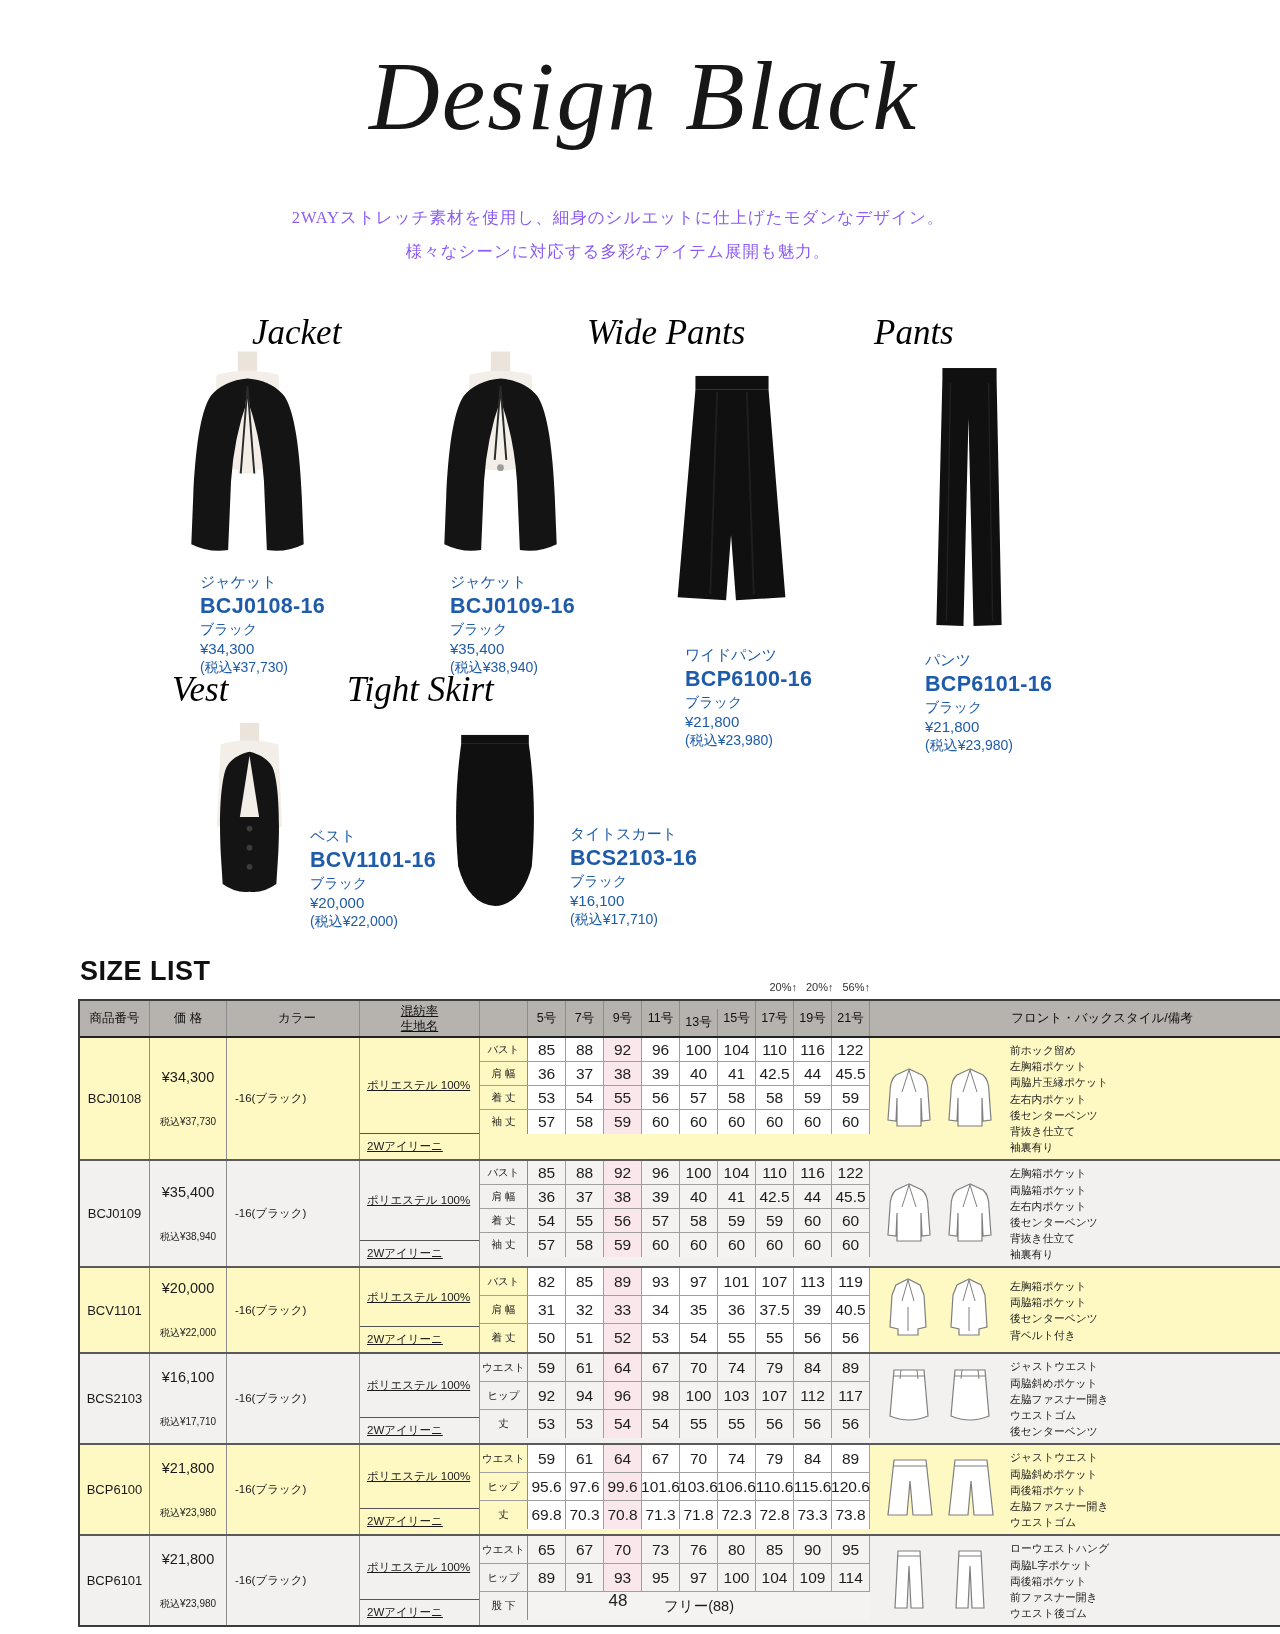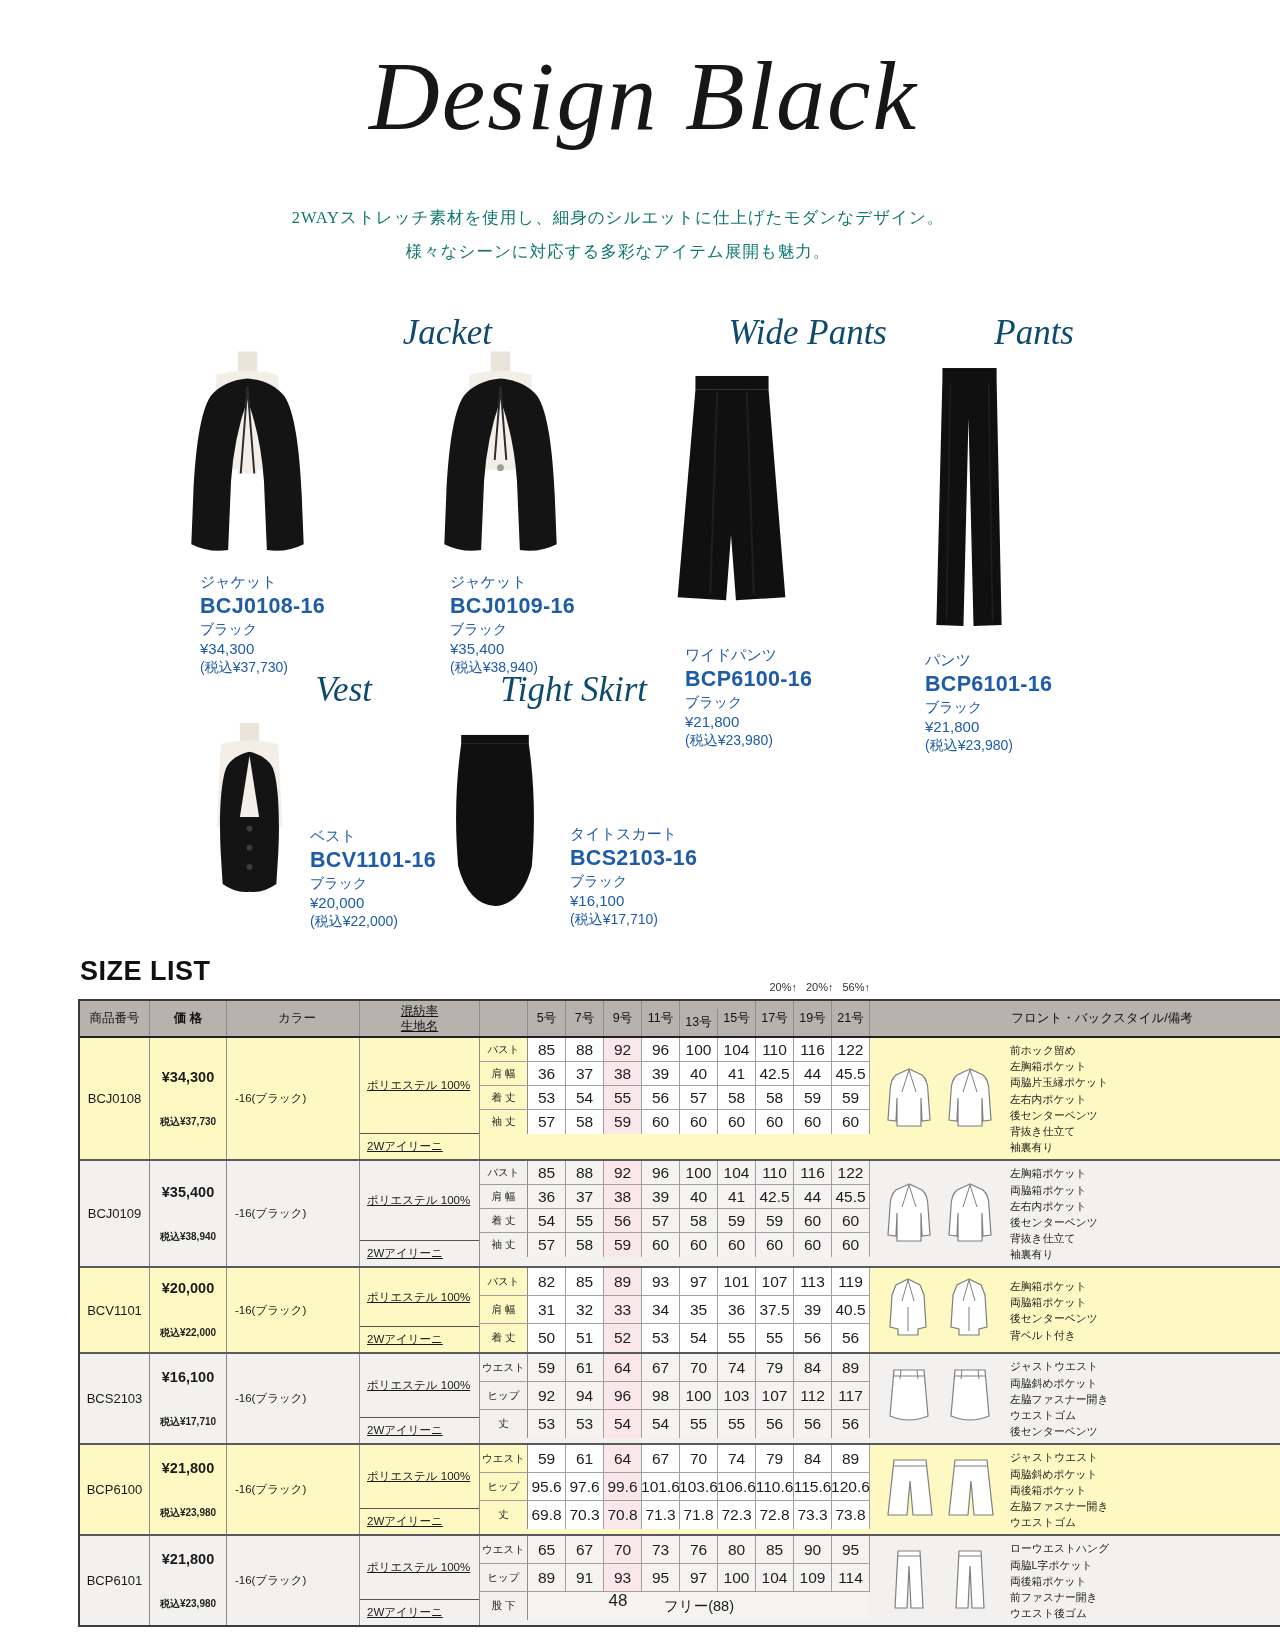--- a/index.html
+++ b/index.html
@@ -9,26 +9,26 @@
     margin:0 auto; overflow:hidden; color:#1a1a1a;
   }
   
   .main-title {
     position:absolute; top:40px; left:0; width:1250px; text-align:center;
     font-family:"Liberation Serif","DejaVu Serif",serif; font-style:italic;
     font-size:98px; font-weight:500; color:#171717; letter-spacing:2px;padding-left:37px;
   }
   .desc { position:absolute; left:0; width:1236px; text-align:center;
     font-family:"Liberation Serif","DejaVu Serif",serif;
-    font-size:16.5px; color:#0f766e; letter-spacing:1px; }
+    font-size:16.5px; color:#8b5cf6; letter-spacing:1px; }
   .desc1 { top:207px; } .desc2 { top:241px; }
   .cat-heading {
-    position:absolute; text-align:right;
+    position:absolute; text-align:left;
     font-family:"Liberation Serif","DejaVu Serif",serif; font-style:italic;
-    font-size:35px; color:#0c4a6e;
+    font-size:35px; color:#000000;
   }
   .photo { position:absolute; }
   .photo svg { width:100%; height:100%; display:block; }
   .plabel { position:absolute; color:#1e5ba8; line-height:1.32; }
   .plabel .pname { font-size:15px; }
   .plabel .pcode { font-size:21.5px; font-weight:600; letter-spacing:.3px; }
   .plabel .pcolor { font-size:14px; }
   .plabel .pprice { font-size:15px; }
   .plabel .ptax { font-size:14px; }
   
@@ -39,21 +39,21 @@
     position:absolute; left:78px; top:999px; width:1258px;
     border:2px solid #3c3c3c; background:#fef9c3; font-size:12px;
   }
   .trow { display:flex; border-bottom:2px solid #5a5a5a; }
   .trow:last-child { border-bottom:none; }
   .trow.zebra { background:#f2f1ef; }
   .thead { background:#b6b2ae; border-bottom:2px solid #222; height:37px; align-items:stretch; }
   .thead .cell { display:flex; align-items:center; justify-content:center; font-size:12.5px; color:#111; text-align:center; line-height:1.15; }
   .cell { border-right:1px solid #8d8d8d; display:flex; flex-direction:column; justify-content:center; }
   .c-code { width:70px; align-items:center; font-size:13px; }
-  .c-price { width:77px; align-items:center; text-align:center;font-weight:bold; }
+  .c-price { width:77px; align-items:center; text-align:center; }
   .c-price .price-main { font-size:14.5px; }
   .c-price .price-tax { font-size:10px; color:#222;margin-top:30px; }
   .c-color { width:133px; padding-left:8px; font-size:11.5px; }
   .c-mat { width:120px; padding:0; justify-content:flex-end;text-decoration:underline; }
   .c-mat .mat-top { flex:1; display:flex; align-items:center; padding-left:7px; font-size:11.5px; }
   .c-mat .mat-bottom { height:26px; display:flex; align-items:center; padding-left:7px; font-size:11.5px; border-top:1px solid #555; }
   .mid { display:flex; flex-direction:column; }
   .mrow { display:flex; border-bottom:1px solid #9f9f9f; }
   .mrow:last-child { border-bottom:none; }
   .mlab { width:48px; border-right:1px solid #8d8d8d; display:flex; align-items:center; justify-content:center; font-size:10.5px; color:#222; }

